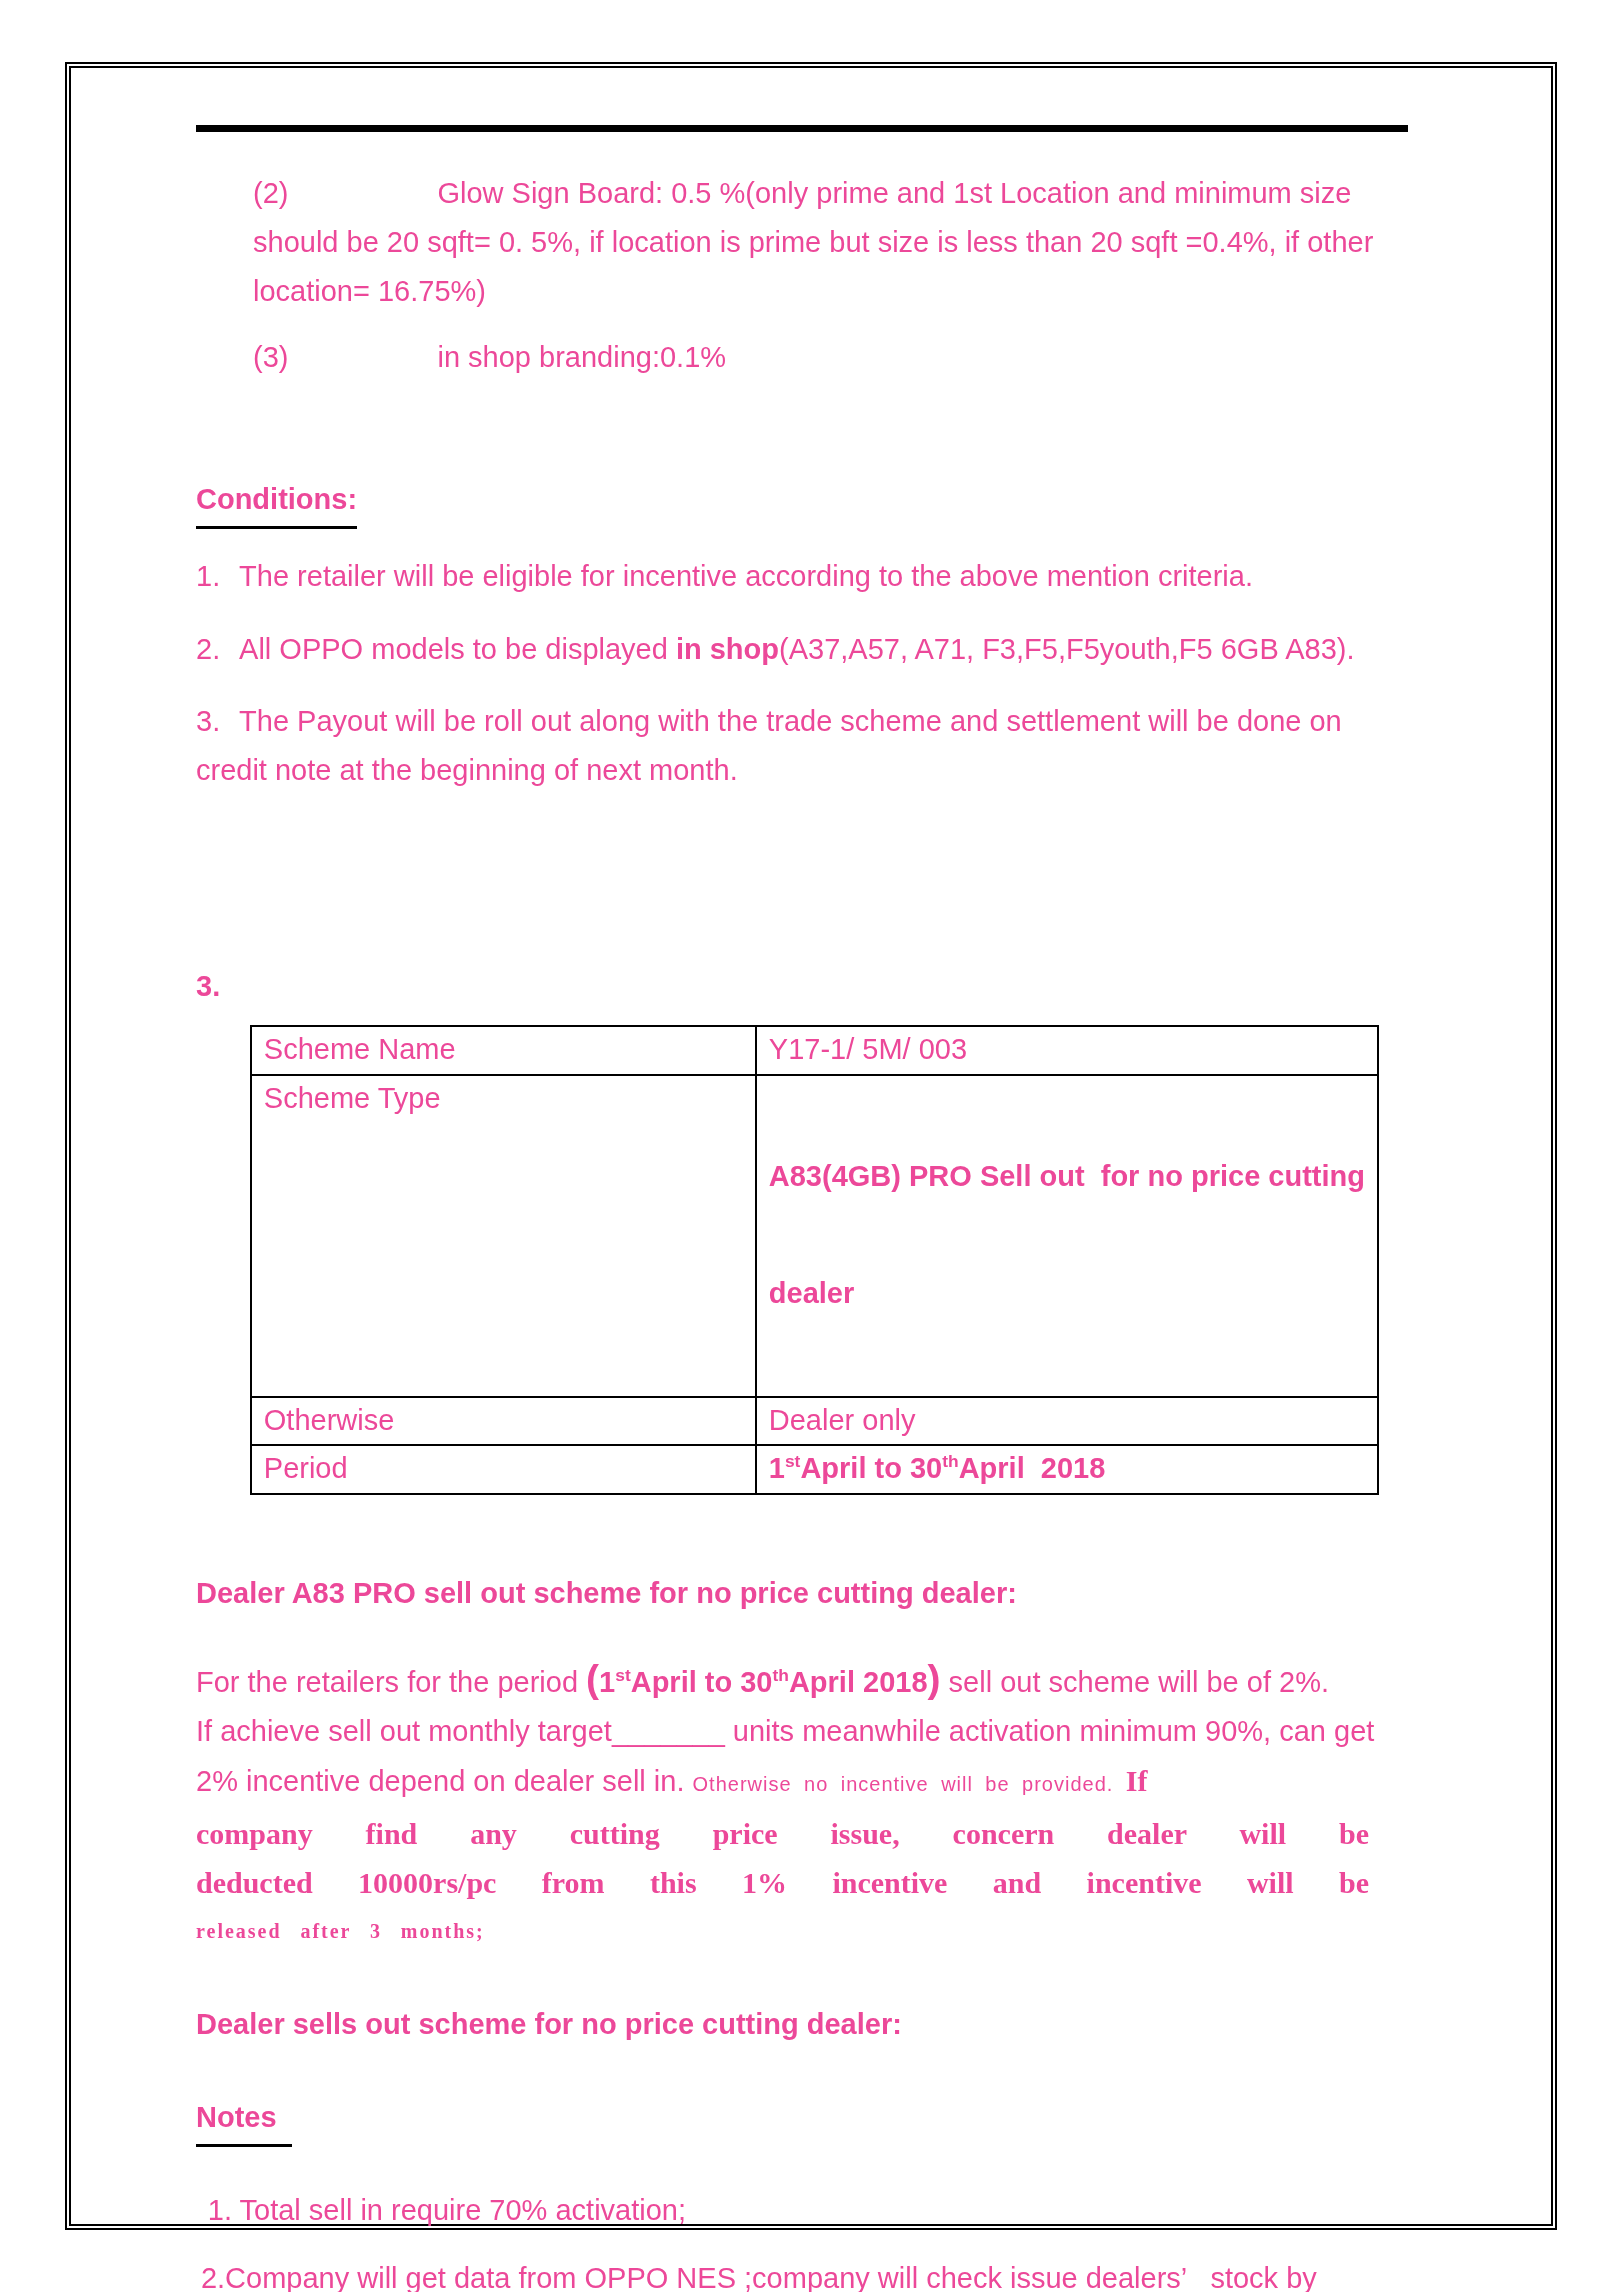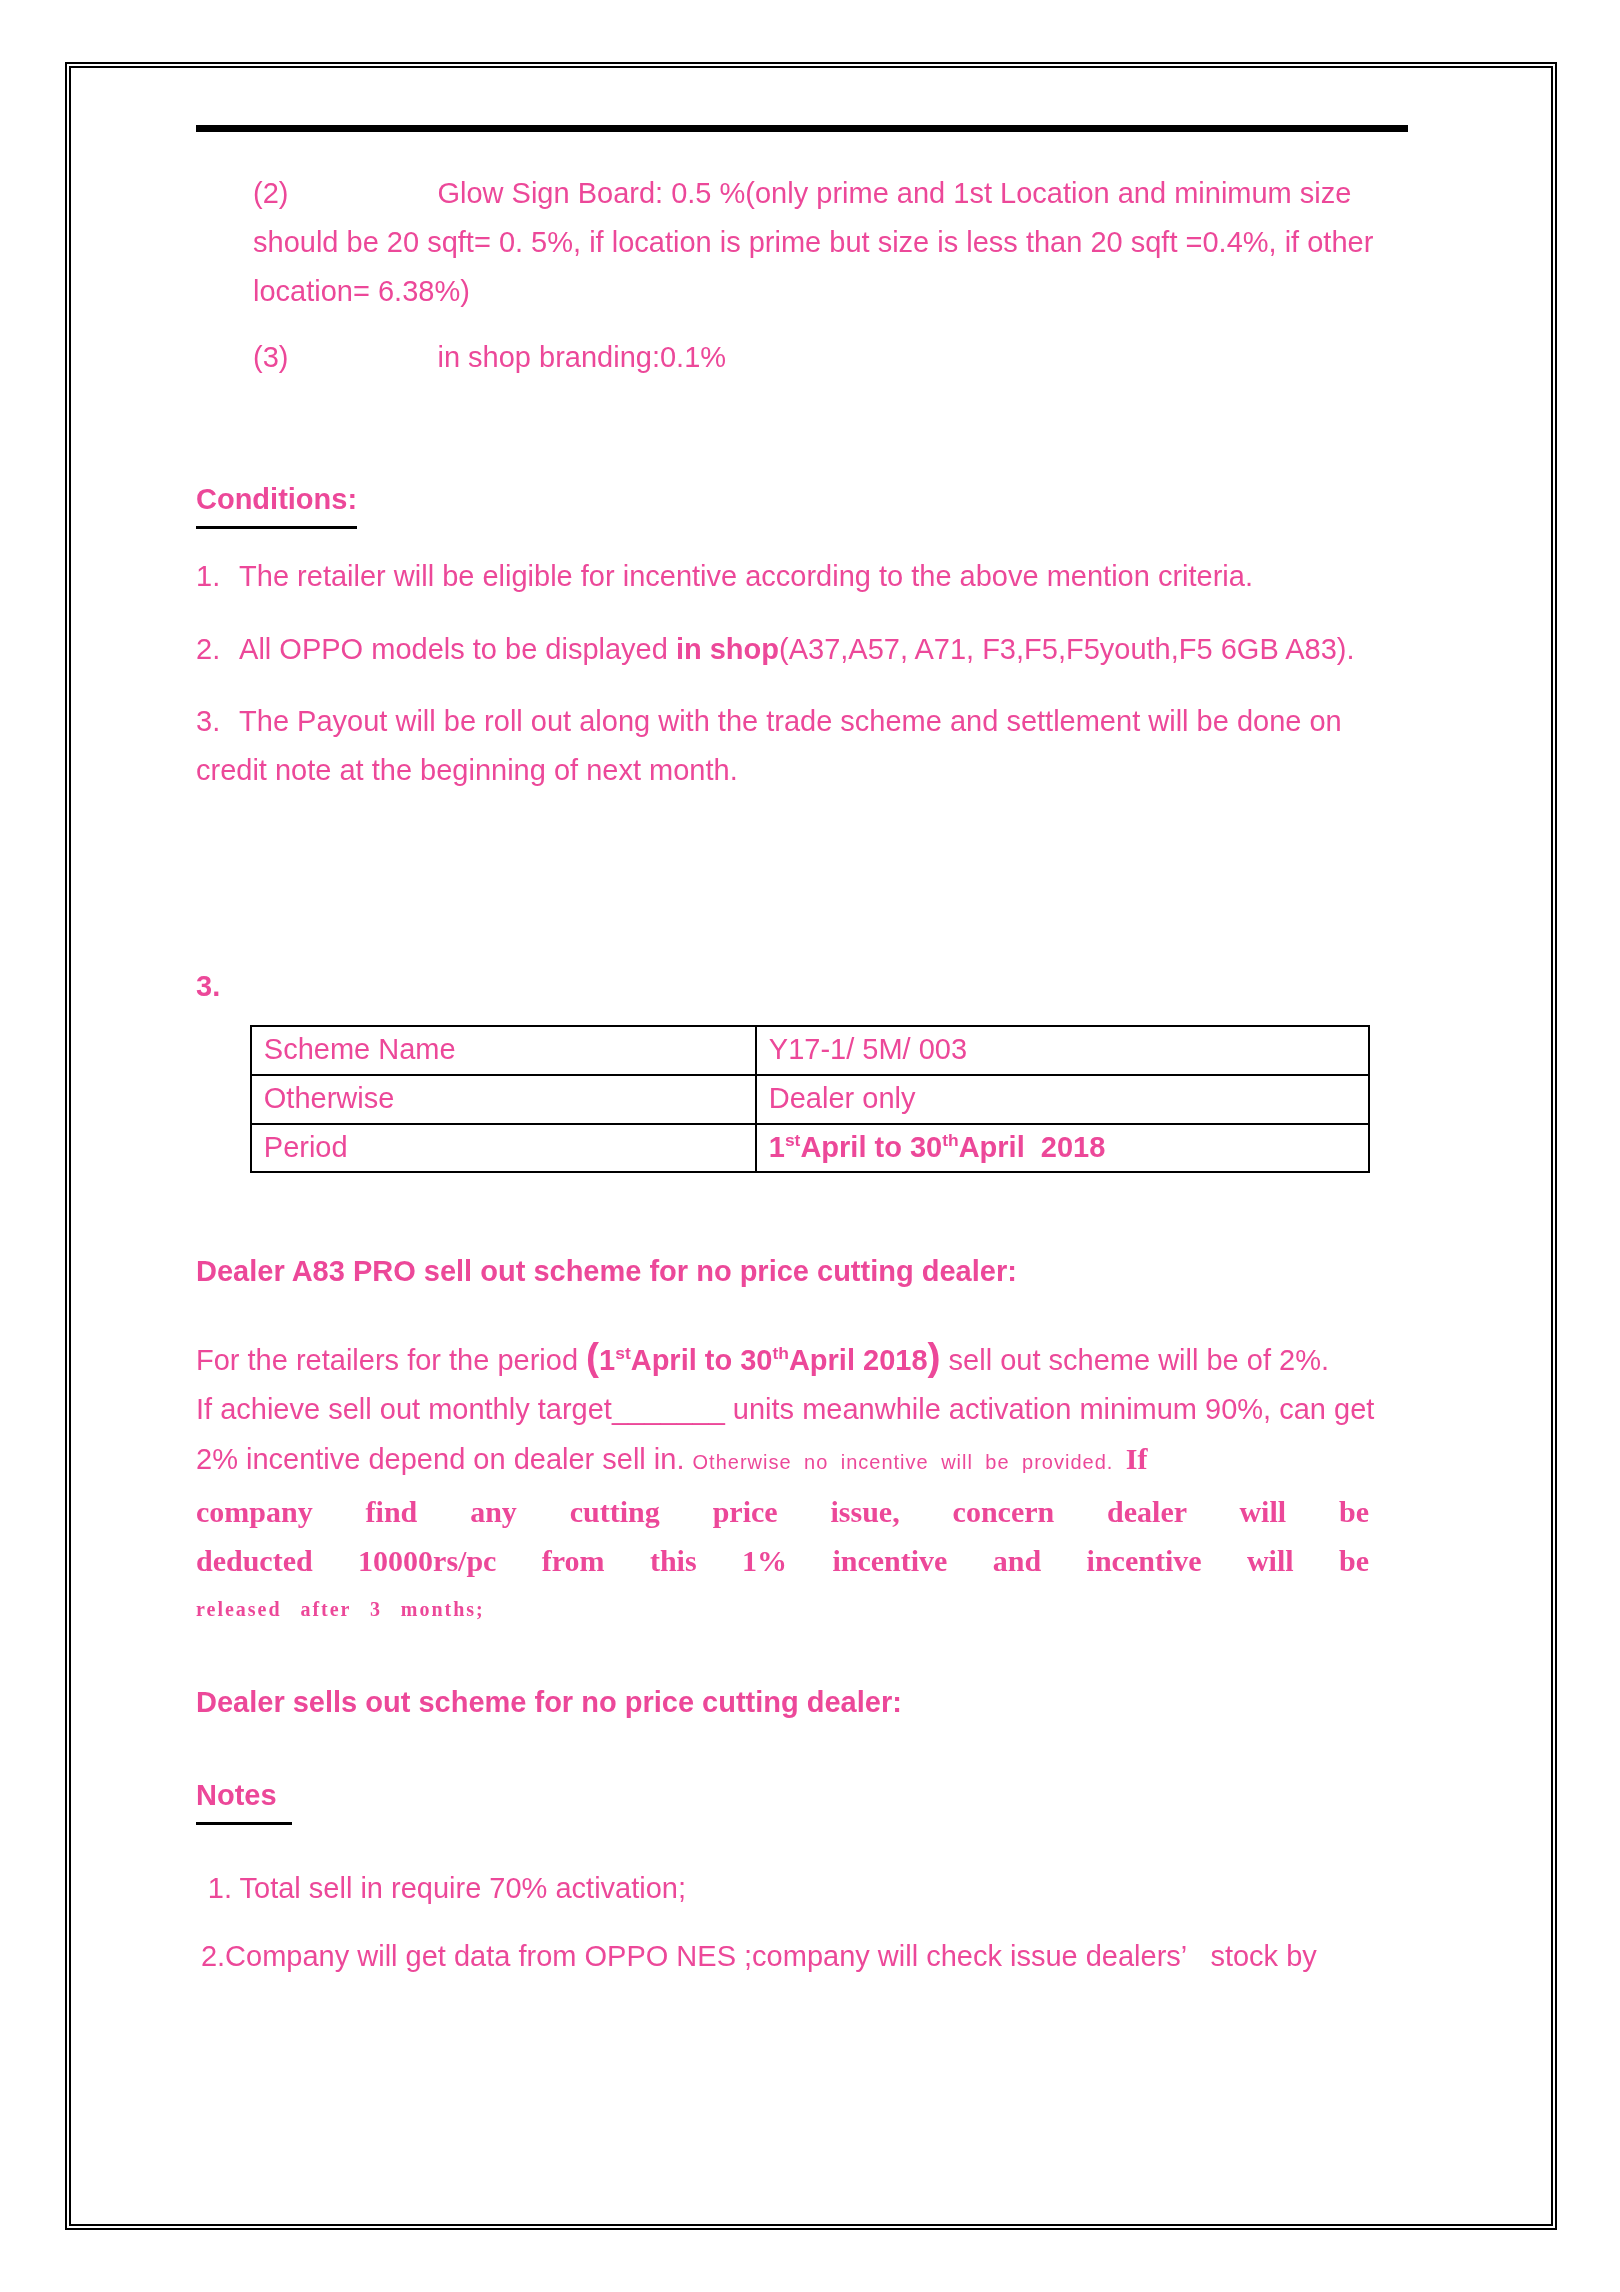--- a/index.html
+++ b/index.html
@@ -83,21 +83,21 @@
 <div class="page">
   <div class="border-box"></div>
 
   <div class="content">
 
     <div class="rule"></div>
 
     <div class="para2 indent2">
       <div class="line"><span>(2)</span><span class="tab"></span><span>Glow Sign Board: 0.5 %(only prime and 1st Location and minimum size</span></div>
       <div class="line">should be 20 sqft= 0. 5%, if location is prime but size is less than 20 sqft =0.4%, if other</div>
-      <div class="line">location= 6.38%)</div>
+      <div class="line">location= 16.75%)</div>
     </div>
 
     <div class="para3 indent2">
       <div class="line"><span>(3)</span><span class="tab"></span><span>in shop branding:0.1%</span></div>
     </div>
 
     <div class="heading cond-heading"><span class="u-box">Conditions:</span></div>
 
     <div class="cond line"><span class="num">1.</span><span>The retailer will be eligible for incentive according to the above mention criteria.</span></div>
 
@@ -108,20 +108,27 @@
       <div class="line">credit note at the beginning of next month.</div>
     </div>
 
     <div class="sec3">3.</div>
 
     <table class="scheme">
       <tbody>
           <tr>
         <td class="col-label">Scheme Name</td>
         <td class="col-value">Y17-1/ 5M/ 003</td>
+      </tr>
+      <tr>
+        <td class="col-label">Scheme Type</td>
+        <td class="col-value bold">
+          <div>A83(4GB) PRO Sell out  for no price cutting</div>
+          <div>dealer</div>
+        </td>
       </tr>
       <tr>
         <td class="col-label">Otherwise</td>
         <td class="col-value">Dealer only</td>
       </tr>
       <tr>
         <td class="col-label">Period</td>
         <td class="col-value bold"><span>1</span><sup>st</sup><span>April to 30</span><sup>th</sup><span>April  2018</span></td>
       </tr>
     </tbody>

